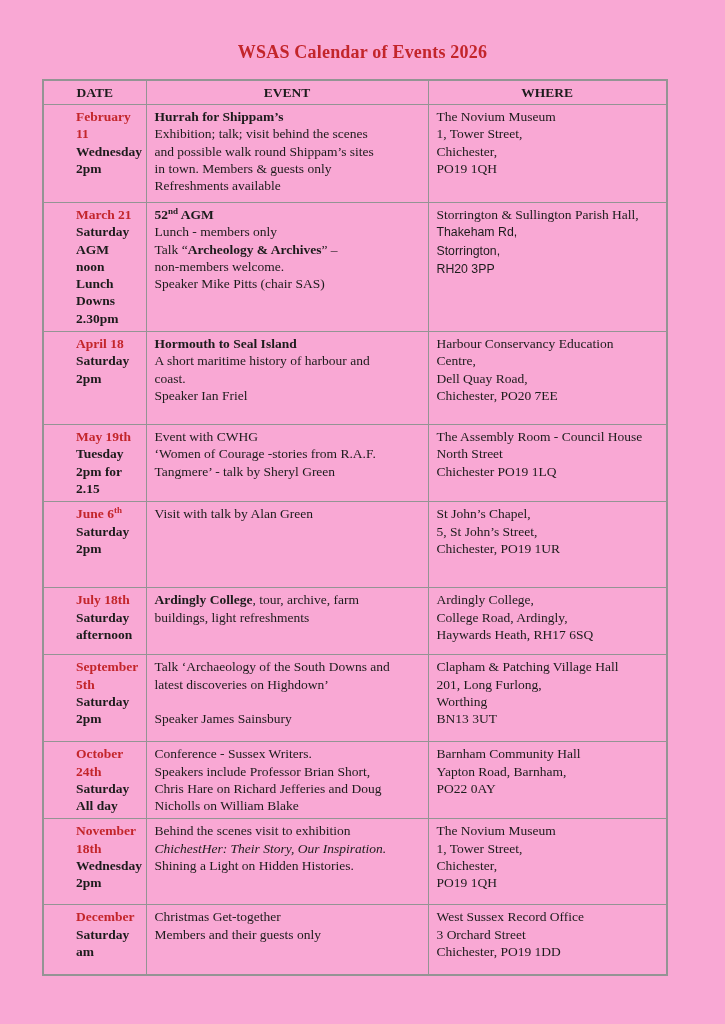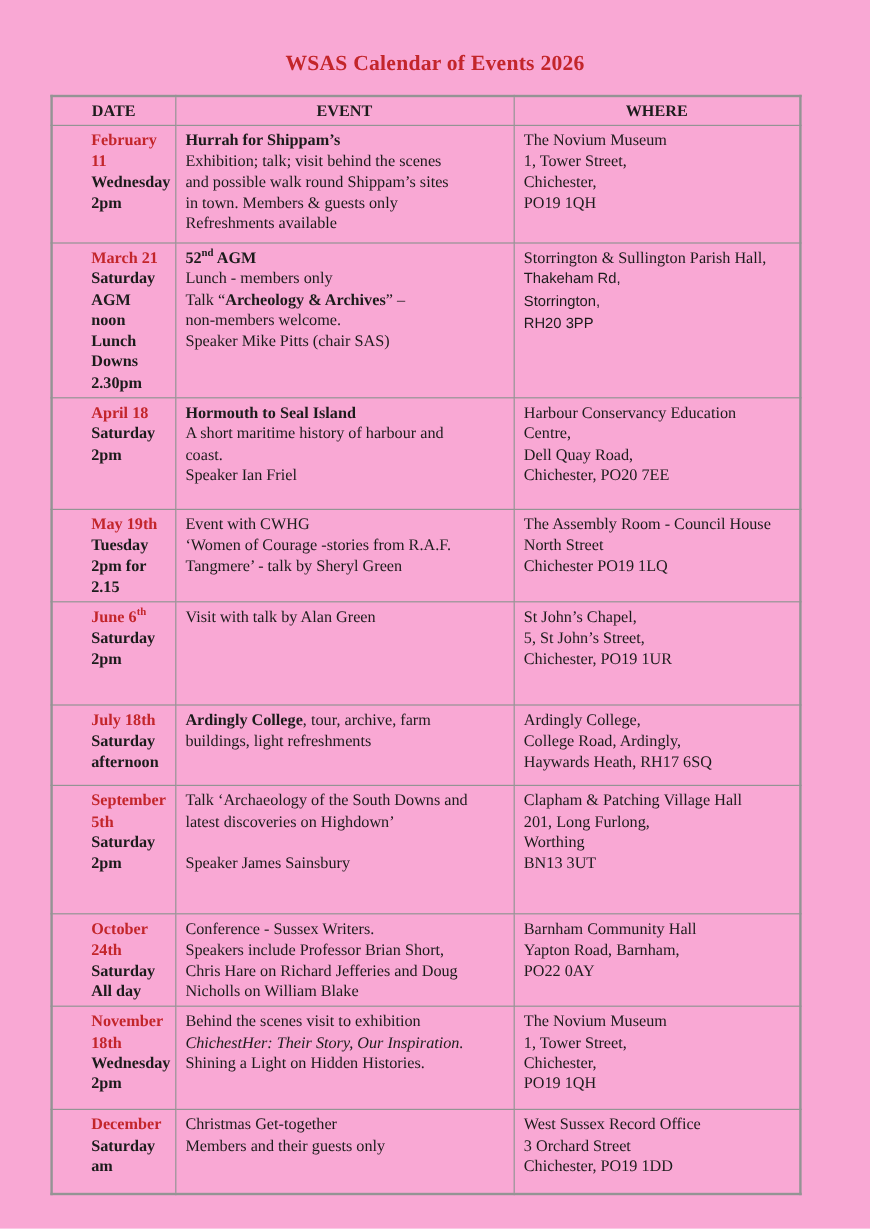--- a/index.html
+++ b/index.html
@@ -176,21 +176,21 @@
           <td class="cell event">
             <div class="line"><span class="b">Ardingly College</span><span>, tour, archive, farm</span></div>
             <div class="line"><span>buildings, light refreshments</span></div>
           </td>
           <td class="cell where">
             <div class="line"><span>Ardingly College,</span></div>
             <div class="line"><span>College Road, Ardingly,</span></div>
             <div class="line"><span>Haywards Heath, RH17 6SQ</span></div>
           </td>
         </tr>
-        <tr style="height: 107px;">
+        <tr style="height: 87px;">
           <td class="cell date">
             <div class="line"><span class="b red">September</span></div>
             <div class="line"><span class="b red">5th</span></div>
             <div class="line"><span class="b">Saturday</span></div>
             <div class="line"><span class="b">2pm</span></div>
           </td>
           <td class="cell event">
             <div class="line"><span>Talk ‘Archaeology of the South Downs and</span></div>
             <div class="line"><span>latest discoveries on Highdown’</span></div>
             <div class="line"><span>&nbsp;</span></div>

